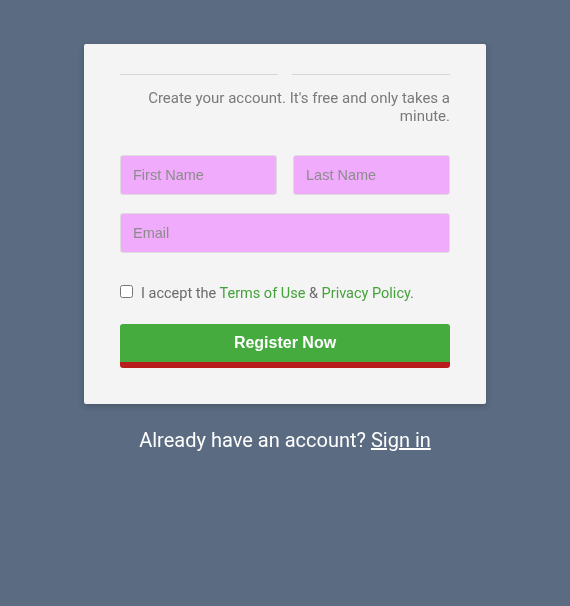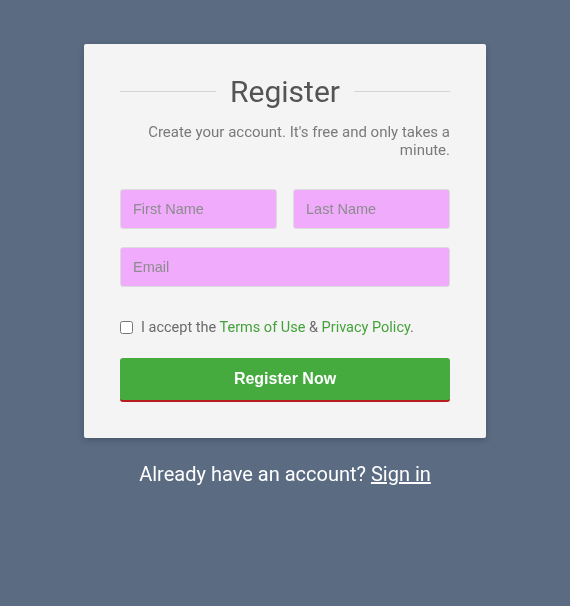--- a/index.html
+++ b/index.html
@@ -67,21 +67,21 @@
       outline: none;
     }
     .input::placeholder {
       color: #8c8c8c;
     }
     .field-wrap {
       margin-bottom: 32px;
     }
     .accept-row {
       display: flex;
-      align-items: center;
+      align-items: flex-start;
       gap: 8px;
       font-size: 14.5px;
       color: #6b6b6b;
       margin-top: 2px;
       margin-bottom: 22px;
       flex-wrap: wrap;
     }
     .accept-row input[type="checkbox"] {
       width: 13px;
       height: 13px;
@@ -93,21 +93,21 @@
     .link {
       color: #44a23b;
       text-decoration: none;
       cursor: pointer;
     }
     .register-btn {
       width: 100%;
       height: 44px;
       background-color: #45ab3f;
       border: none;
-      border-bottom: 2px solid #b91c1c;
+      border-bottom: 6px solid #b91c1c;
       border-radius: 3px;
       color: #ffffff;
       font-size: 16px;
       font-weight: 700;
       cursor: pointer;
     }
     .footer {
       margin-top: 24px;
       color: #ffffff;
       font-size: 20px;
@@ -117,21 +117,20 @@
       text-decoration: underline;
       cursor: pointer;
     }
   </style>
 </head>
 <body>
 
 <div class="card">
   <div class="header-row">
     <div class="header-line"></div>
-    <h1 class="header-title">Register</h1>
     <div class="header-line"></div>
   </div>
   <p class="subtitle">Create your account. It's free and only takes a minute.</p>
 
   <div class="name-row">
     <input type="text" class="input" placeholder="First Name" style="">
     <input type="text" class="input" placeholder="Last Name" style="">
   </div>
 
   <div class="field-wrap">

